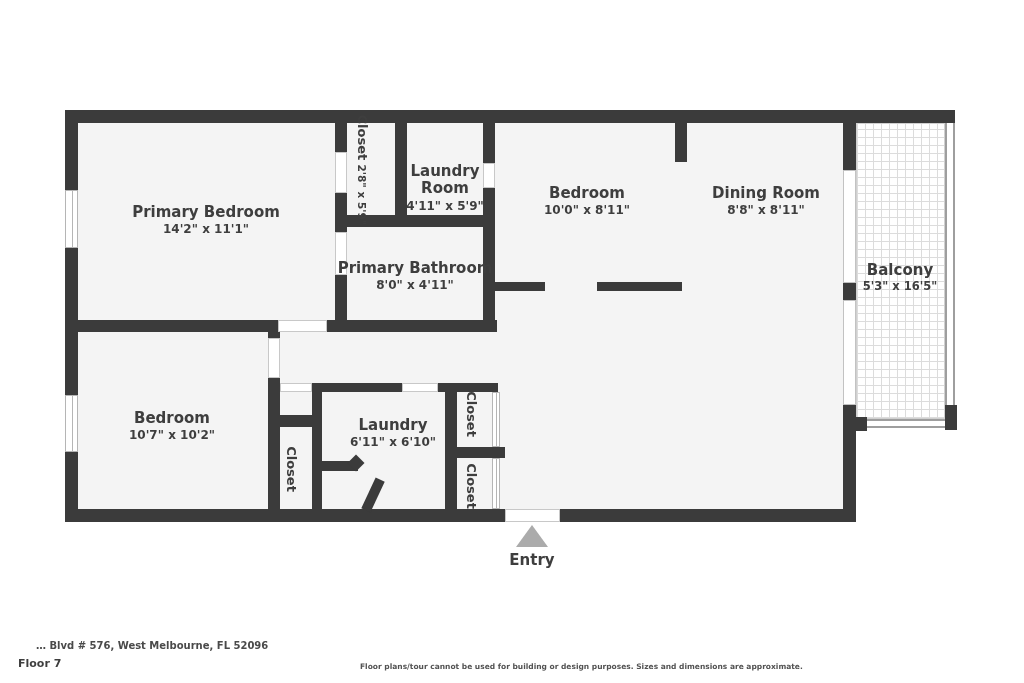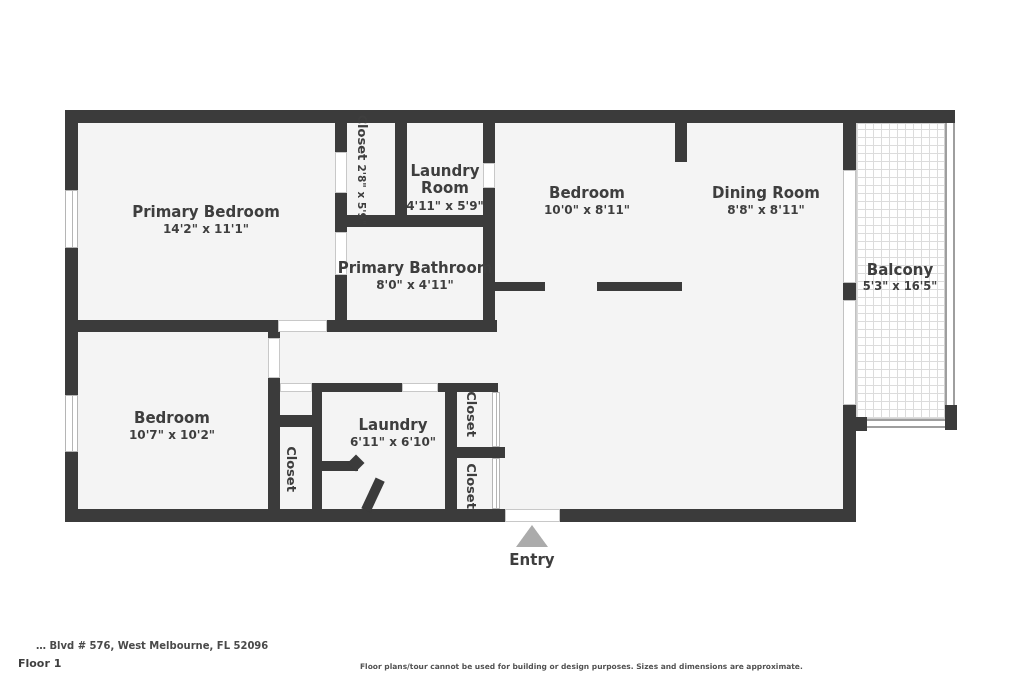--- a/index.html
+++ b/index.html
@@ -155,16 +155,16 @@
     <span>Closet</span>
   </div>
   <div class="vlabel" style="left:471px;top:486px;">
     <span>Closet</span>
   </div>
 
   <div class="entry-tri" style="left:516px;top:525px;"></div>
   <div class="entry-lab" style="left:532px;top:551px;">Entry</div>
 
   <div class="addr" style="left:36px;top:640px;">… Blvd # 576, West Melbourne, FL 52096</div>
-  <div class="floor" style="left:18px;top:657px;">Floor 1</div>
+  <div class="floor" style="left:18px;top:657px;">Floor 7</div>
   <div class="discl" style="left:352px;top:662px;">Floor plans/tour cannot be used for building or design purposes. Sizes and dimensions are approximate.</div>
 
 </div>
 
 </body></html>

